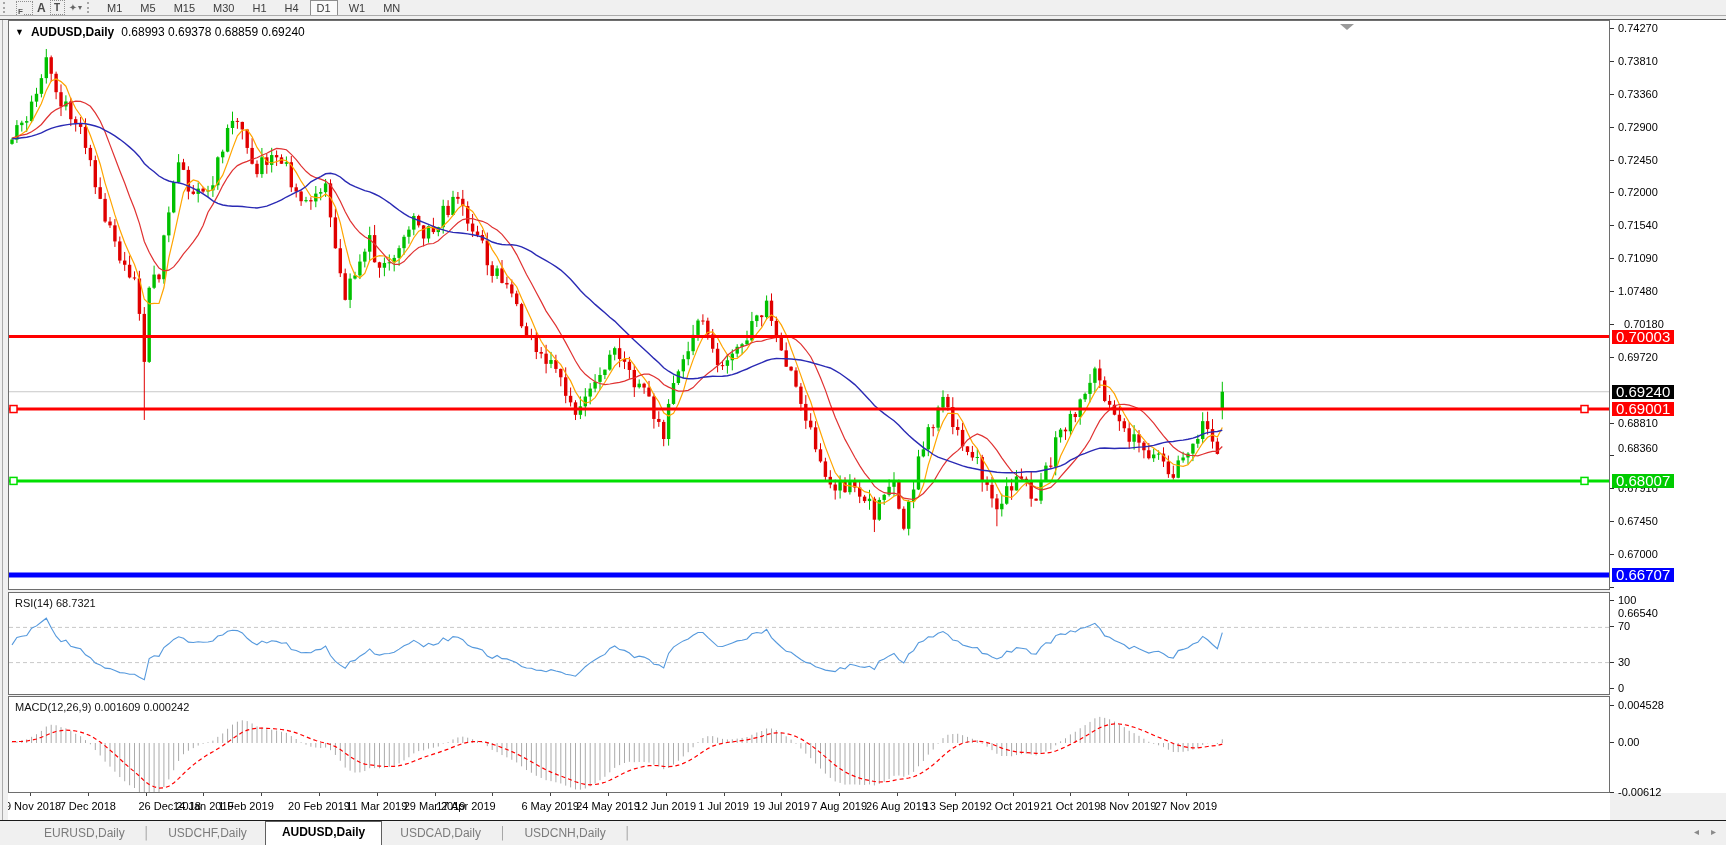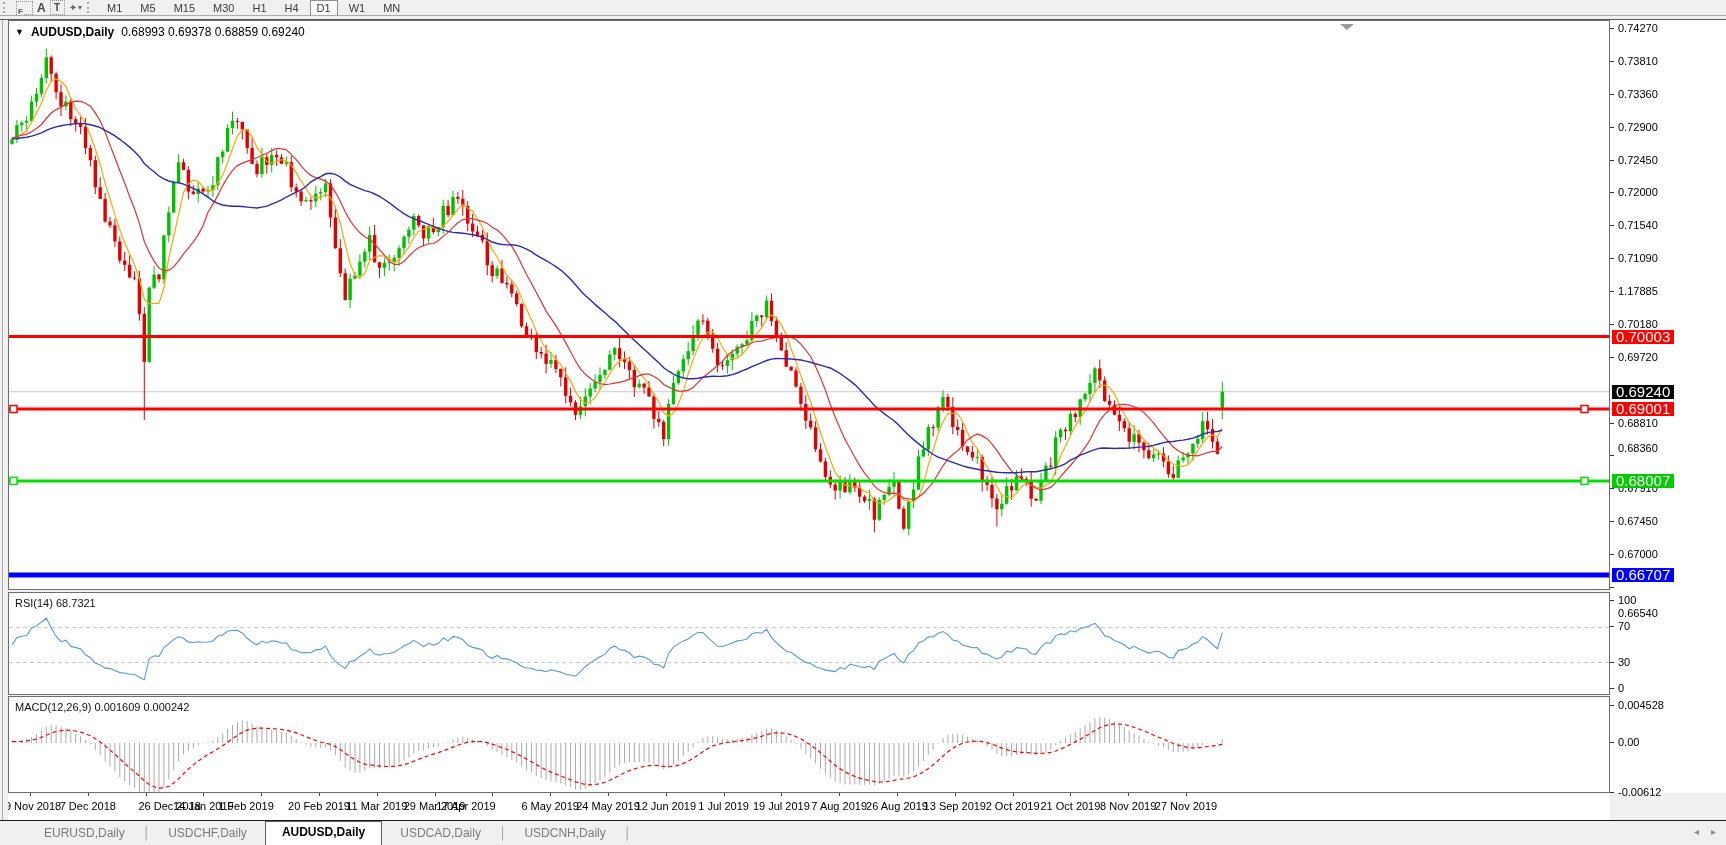--- a/index.html
+++ b/index.html
@@ -881,23 +881,23 @@
       <div class="tick-label" style="top: 101.072px;">0.72900</div>
       <div class="tick-dash" style="top: 139.614px;"></div>
       <div class="tick-label" style="top: 133.614px;">0.72450</div>
       <div class="tick-dash" style="top: 172.157px;"></div>
       <div class="tick-label" style="top: 166.157px;">0.72000</div>
       <div class="tick-dash" style="top: 205.422px;"></div>
       <div class="tick-label" style="top: 199.422px;">0.71540</div>
       <div class="tick-dash" style="top: 237.964px;"></div>
       <div class="tick-label" style="top: 231.964px;">0.71090</div>
       <div class="tick-dash" style="top: 271.229px;"></div>
-      <div class="tick-label" style="top: 265.229px;">1.17885</div>
+      <div class="tick-label" style="top: 265.229px;">1.07480</div>
       <div class="tick-dash" style="top: 303.771px;"></div>
-      <div class="tick-label" style="top: 297.771px;">0.70180</div>
+      <div class="tick-label" style="top: 297.771px; margin-left: 6px;">0.70180</div>
       <div class="tick-dash" style="top: 337.036px;"></div>
       <div class="tick-label" style="top: 331.036px;">0.69720</div>
       <div class="tick-dash" style="top: 402.843px;"></div>
       <div class="tick-label" style="top: 396.843px;">0.68810</div>
       <div class="tick-dash" style="top: 435.386px;"></div>
       <div class="tick-label" style="top: 422px; text-align: right;">0.68360</div>
       <div class="tick-dash" style="top: 467.928px;"></div>
       <div class="tick-label" style="top: 461.928px;">0.67910</div>
       <div class="tick-dash" style="top: 501.193px;"></div>
       <div class="tick-label" style="top: 495.193px;">0.67450</div>

